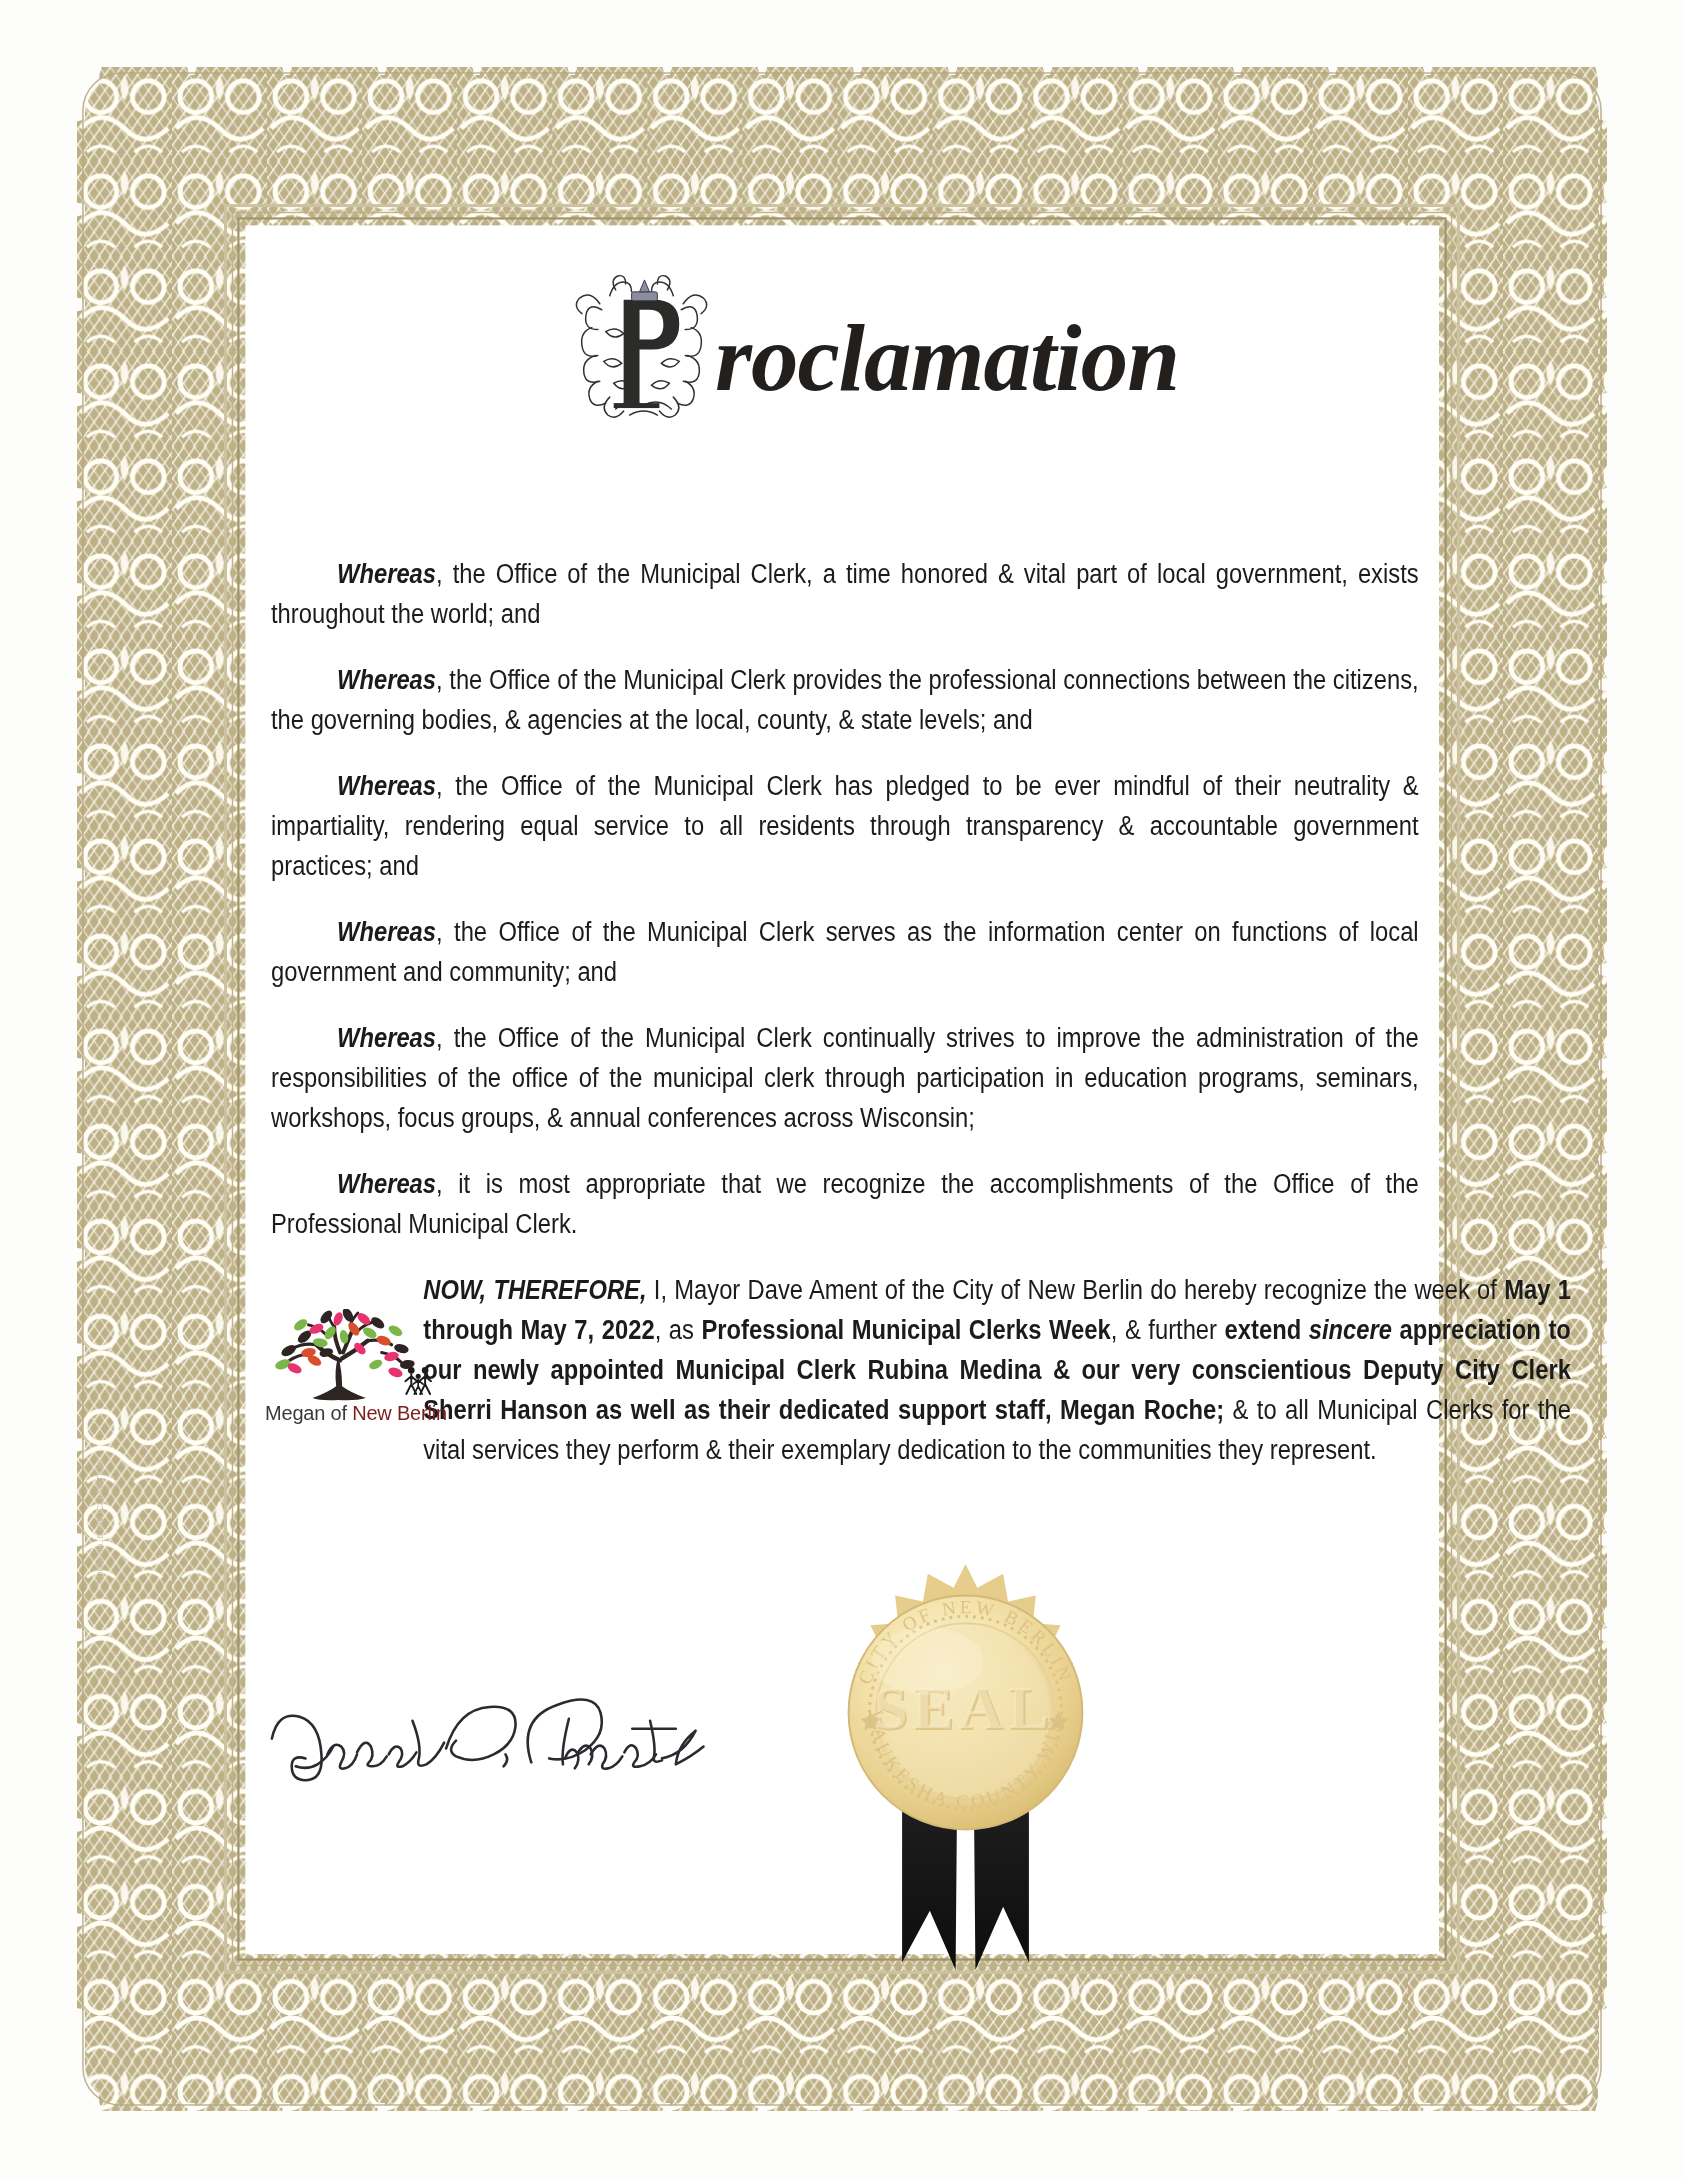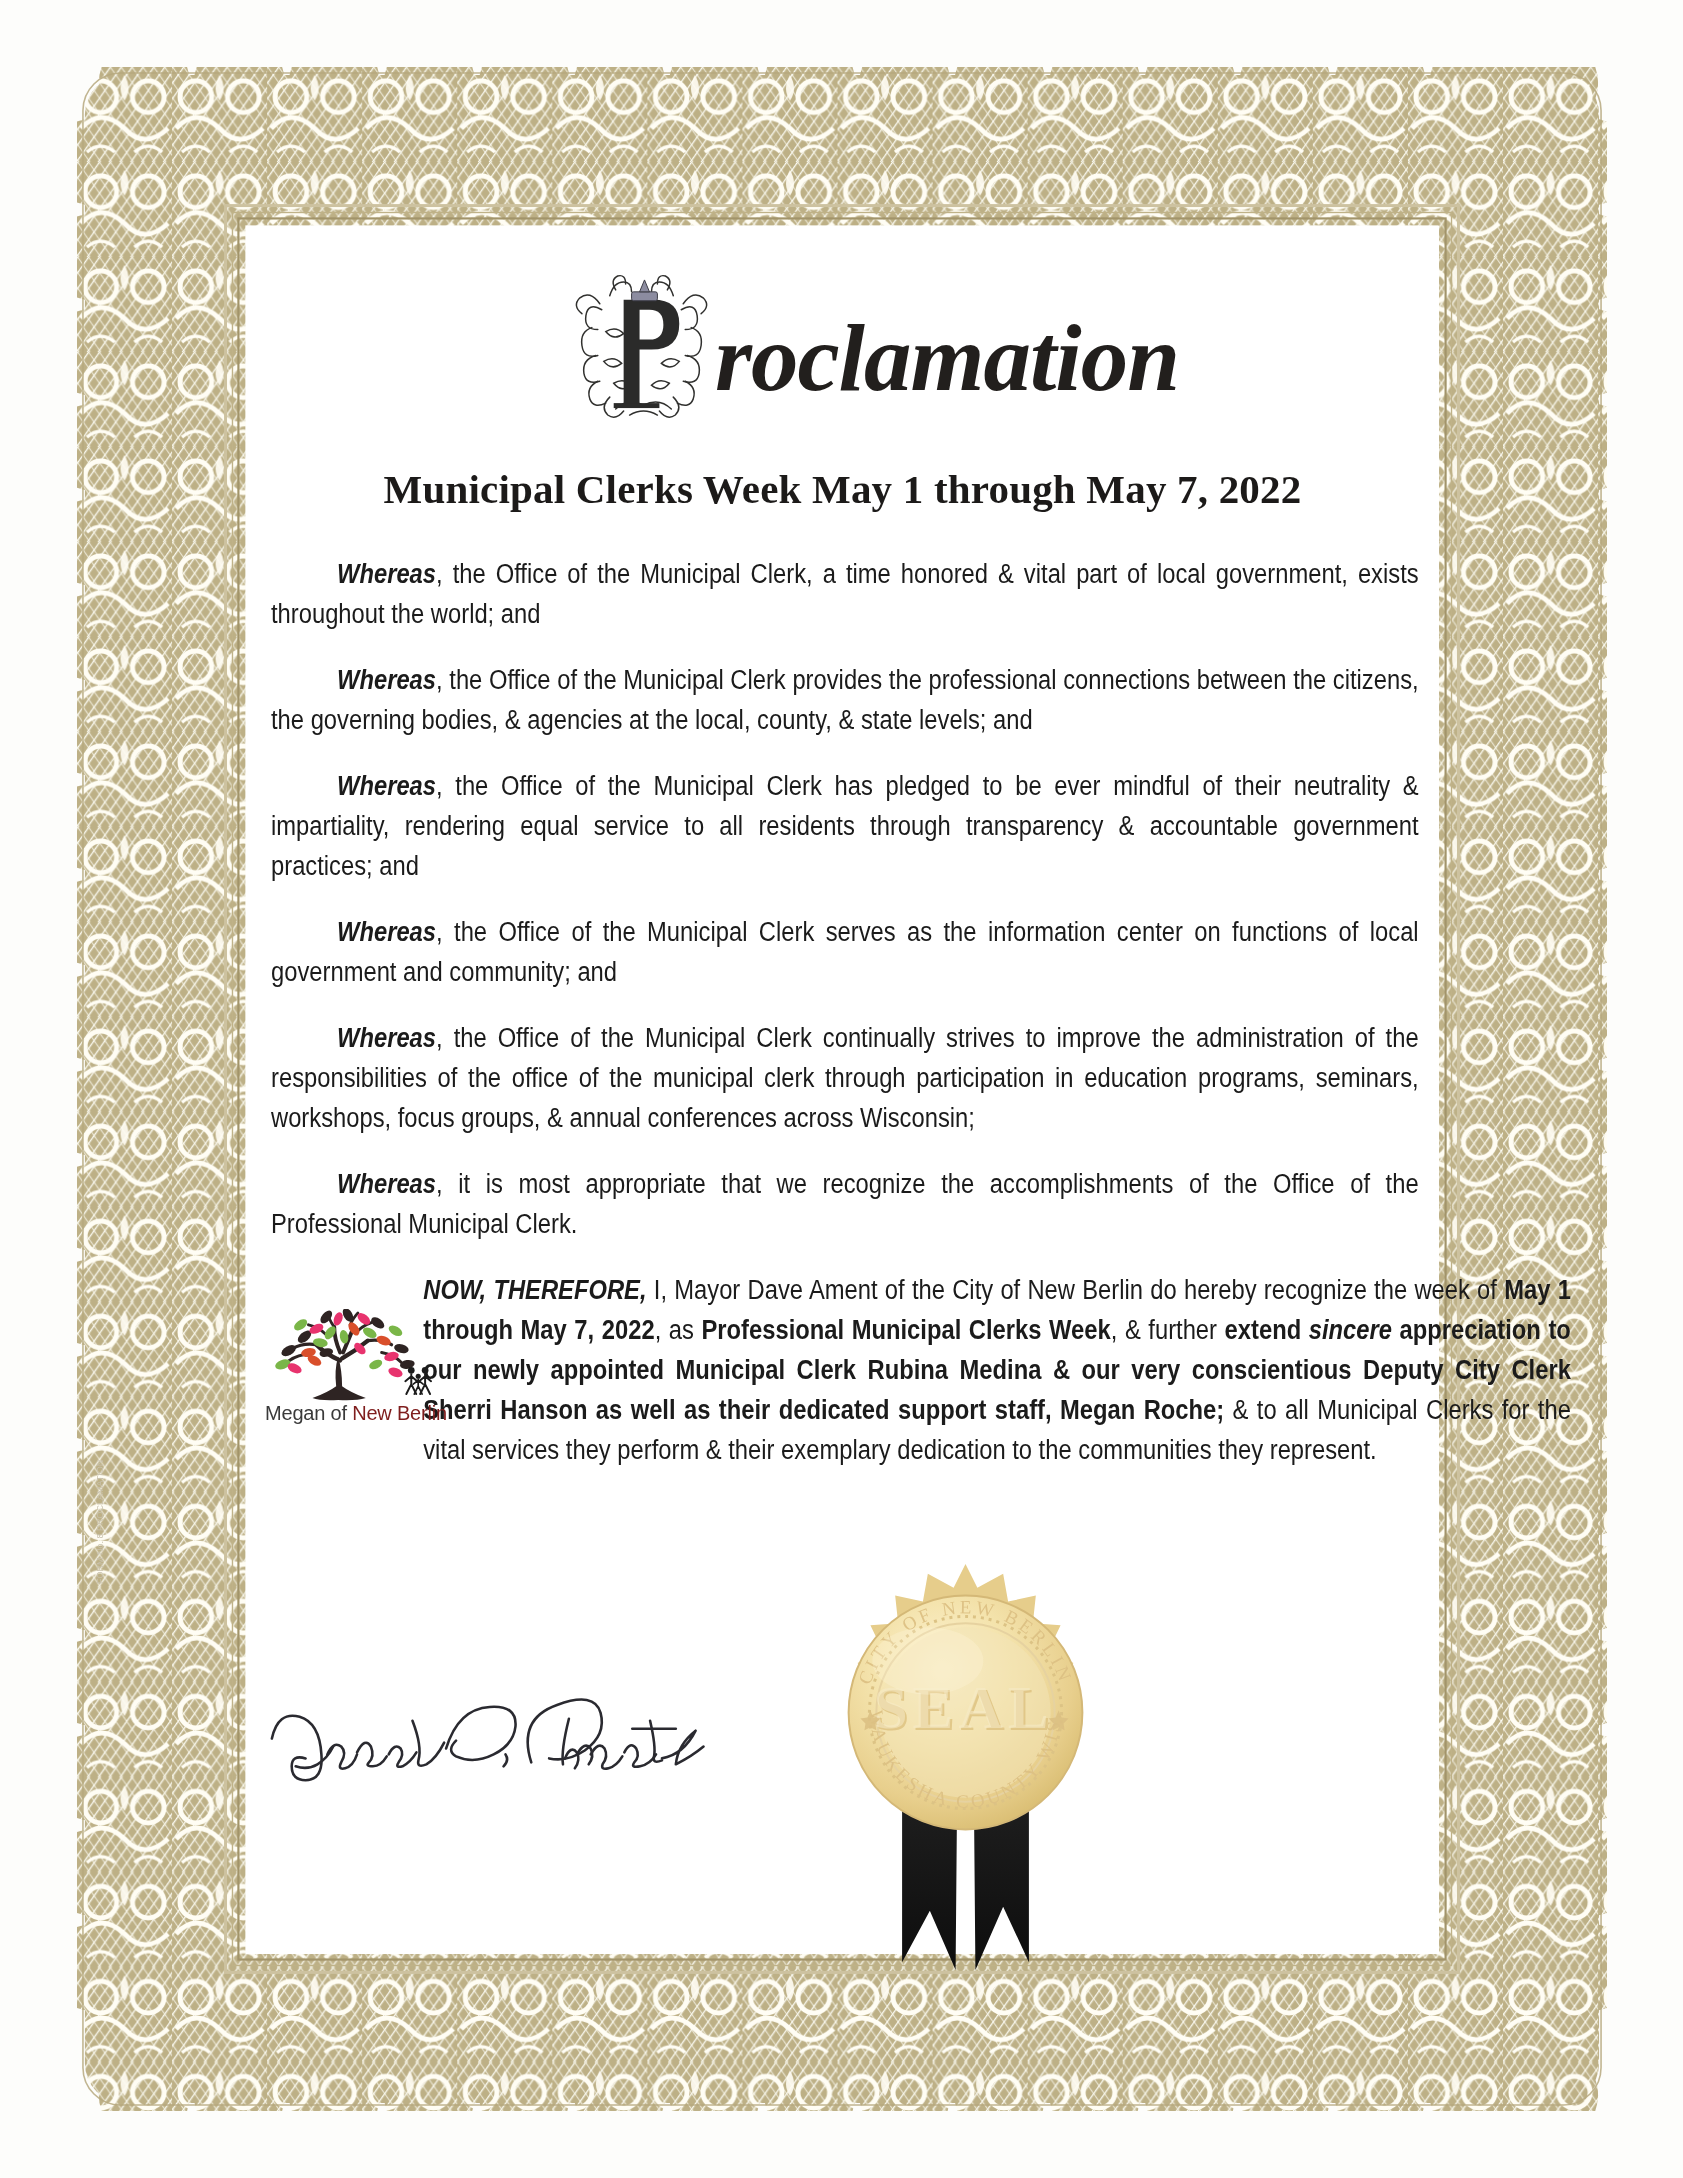--- a/index.html
+++ b/index.html
@@ -369,21 +369,20 @@
           <rect x="62" y="22" width="26" height="9" rx="2"></rect>
           <path d="M75 10 l5 12 h-10z"></path>
         </g>
 
         <rect x="44" y="134" width="46" height="5" fill="#2b2b2a"></rect>
       </svg>
     </div>
     <span class="title-rest">roclamation</span>
   </div>
 
-  <div class="subtitle">Municipal Clerks Week May 1 through May 7, 2022</div>
 
   <div class="body-block">
 
     <p class="para">
       <b class="wh">Whereas</b><span>, the Office of the Municipal Clerk, a time honored &amp; vital part of local government, exists throughout the world; and</span>
     </p>
 
     <p class="para">
       <b class="wh">Whereas</b><span>, the Office of the Municipal Clerk provides the professional connections between the citizens, the governing bodies, &amp; agencies at the local, county, &amp; state levels; and</span>
     </p>

